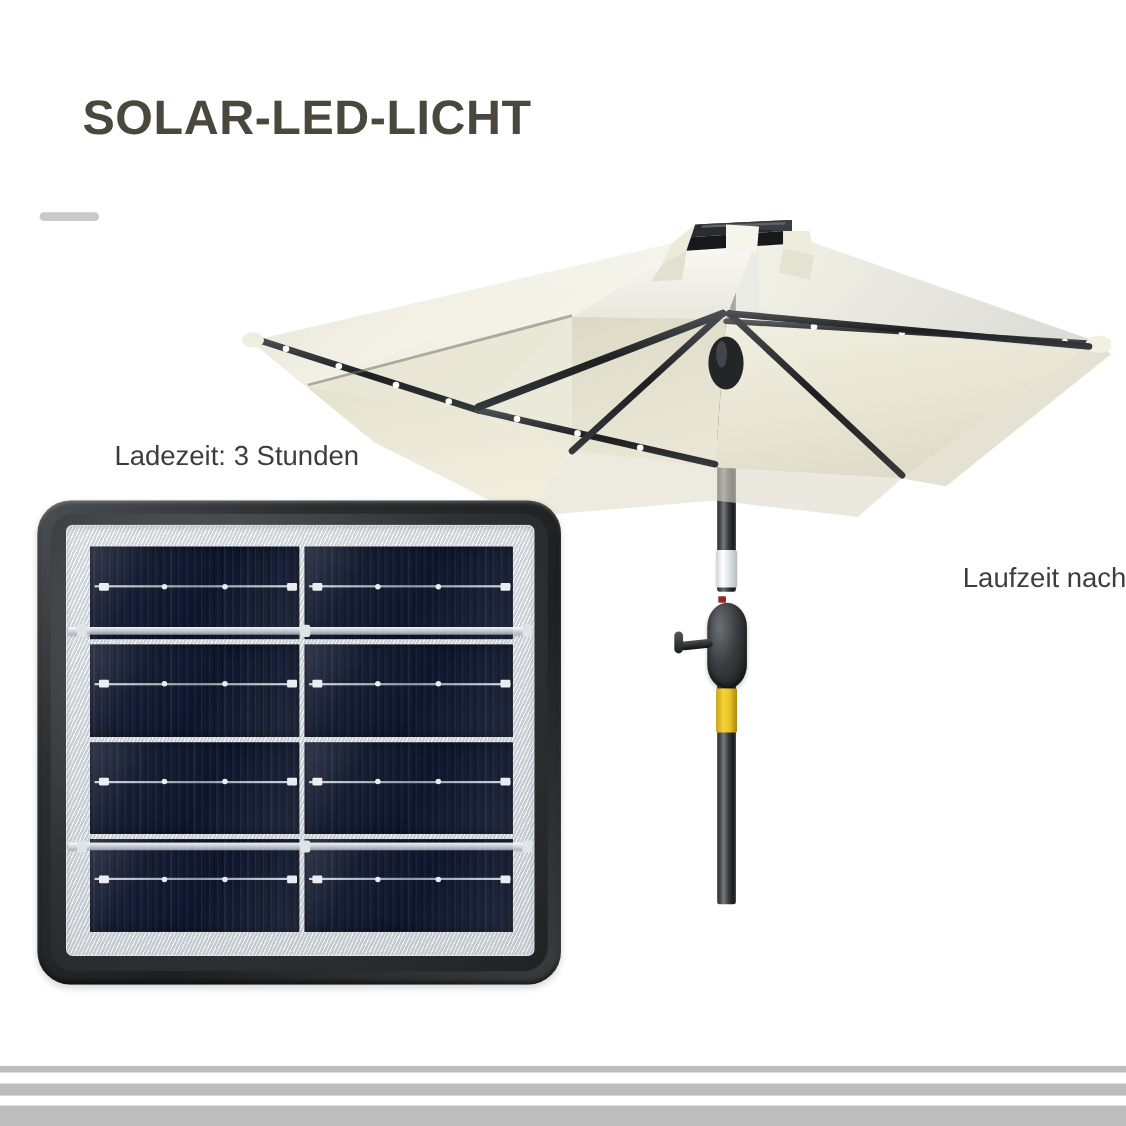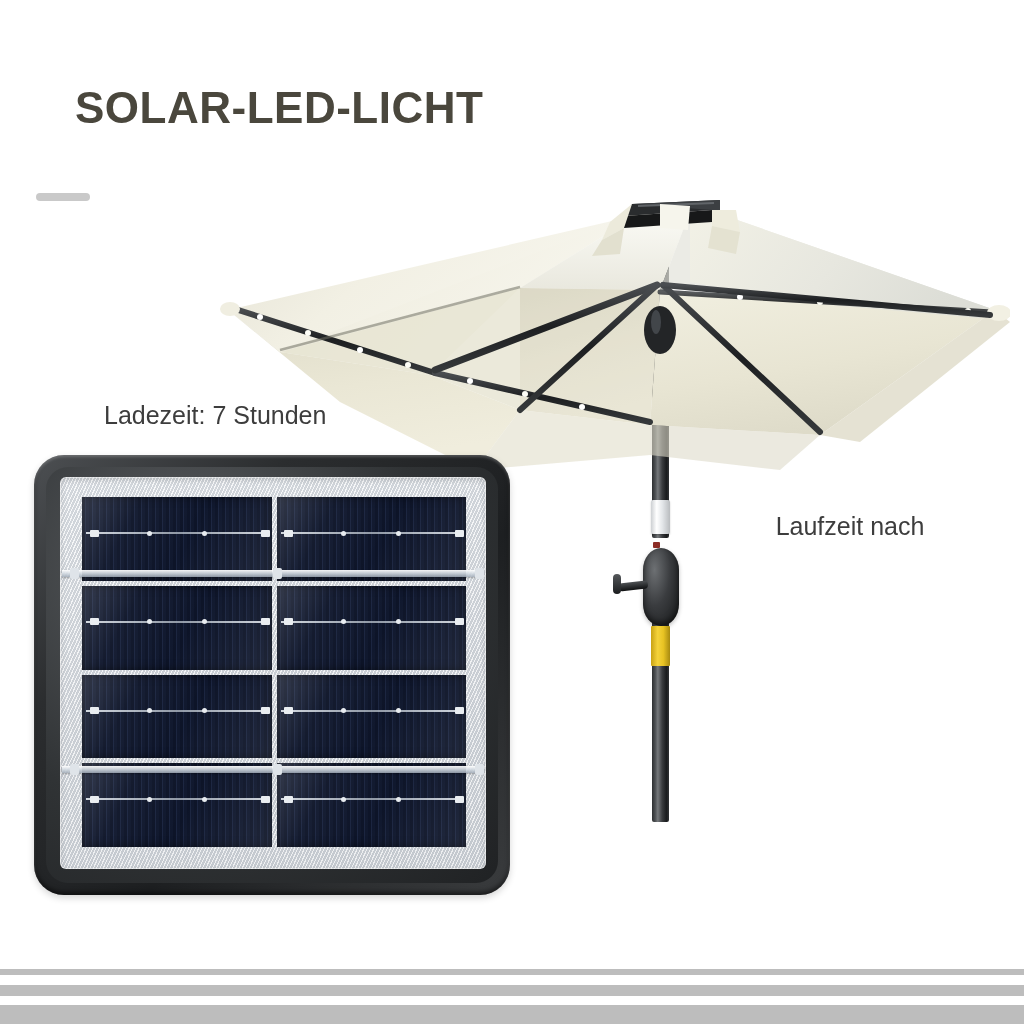--- a/index.html
+++ b/index.html
@@ -47,21 +47,21 @@
     line-height: 1.26;
     white-space: nowrap;
   }
   #caption-charge {
     left: 104px;
     top: 400px;
   }
   #caption-runtime {
     left: 676px;
     top: 511px;
-    text-align: center;
+    text-align: right;
     width: 348px;
     white-space: normal;
   }
   #caption-runtime .cline { display: block; }
 
   
   .footer-bar {
     position: absolute;
     left: 0;
     width: 1024px;
@@ -453,21 +453,21 @@
         <span class="ic-node" style="right:0%; top:-2px;"></span>
       </div>
       <div class="interconnect" id="ic-row3">
         <span class="ic-node" style="left:2%; top:-2px;"></span>
         <span class="ic-node" style="left:50%; top:-2px;"></span>
         <span class="ic-node" style="right:0%; top:-2px;"></span>
       </div>
     </div>
   </div>
 
-  <div class="caption" id="caption-charge">Ladezeit: 7 Stunden</div>
+  <div class="caption" id="caption-charge">Ladezeit: 3 Stunden</div>
 
   <div class="caption" id="caption-runtime">
     <span class="cline">Laufzeit nach</span>
   </div>
 
   <div class="footer-bar" id="footer-bar-1"></div>
   <div class="footer-bar" id="footer-bar-2"></div>
   <div class="footer-bar" id="footer-bar-3"></div>
 
 </div>

